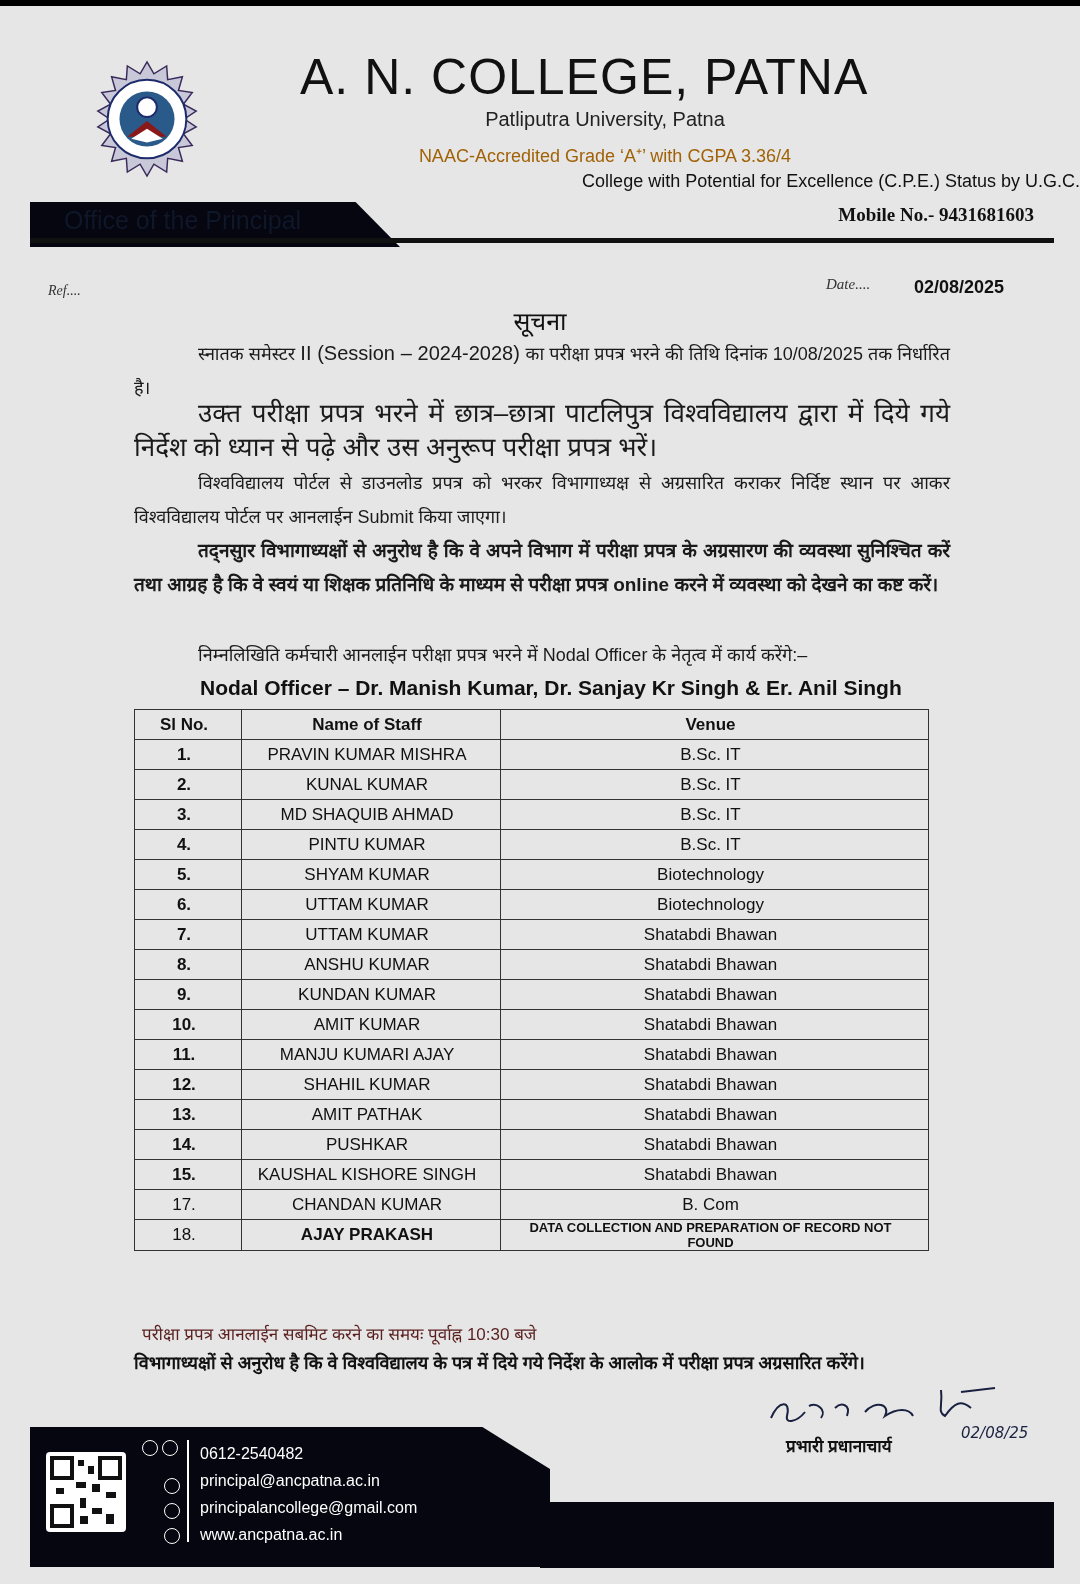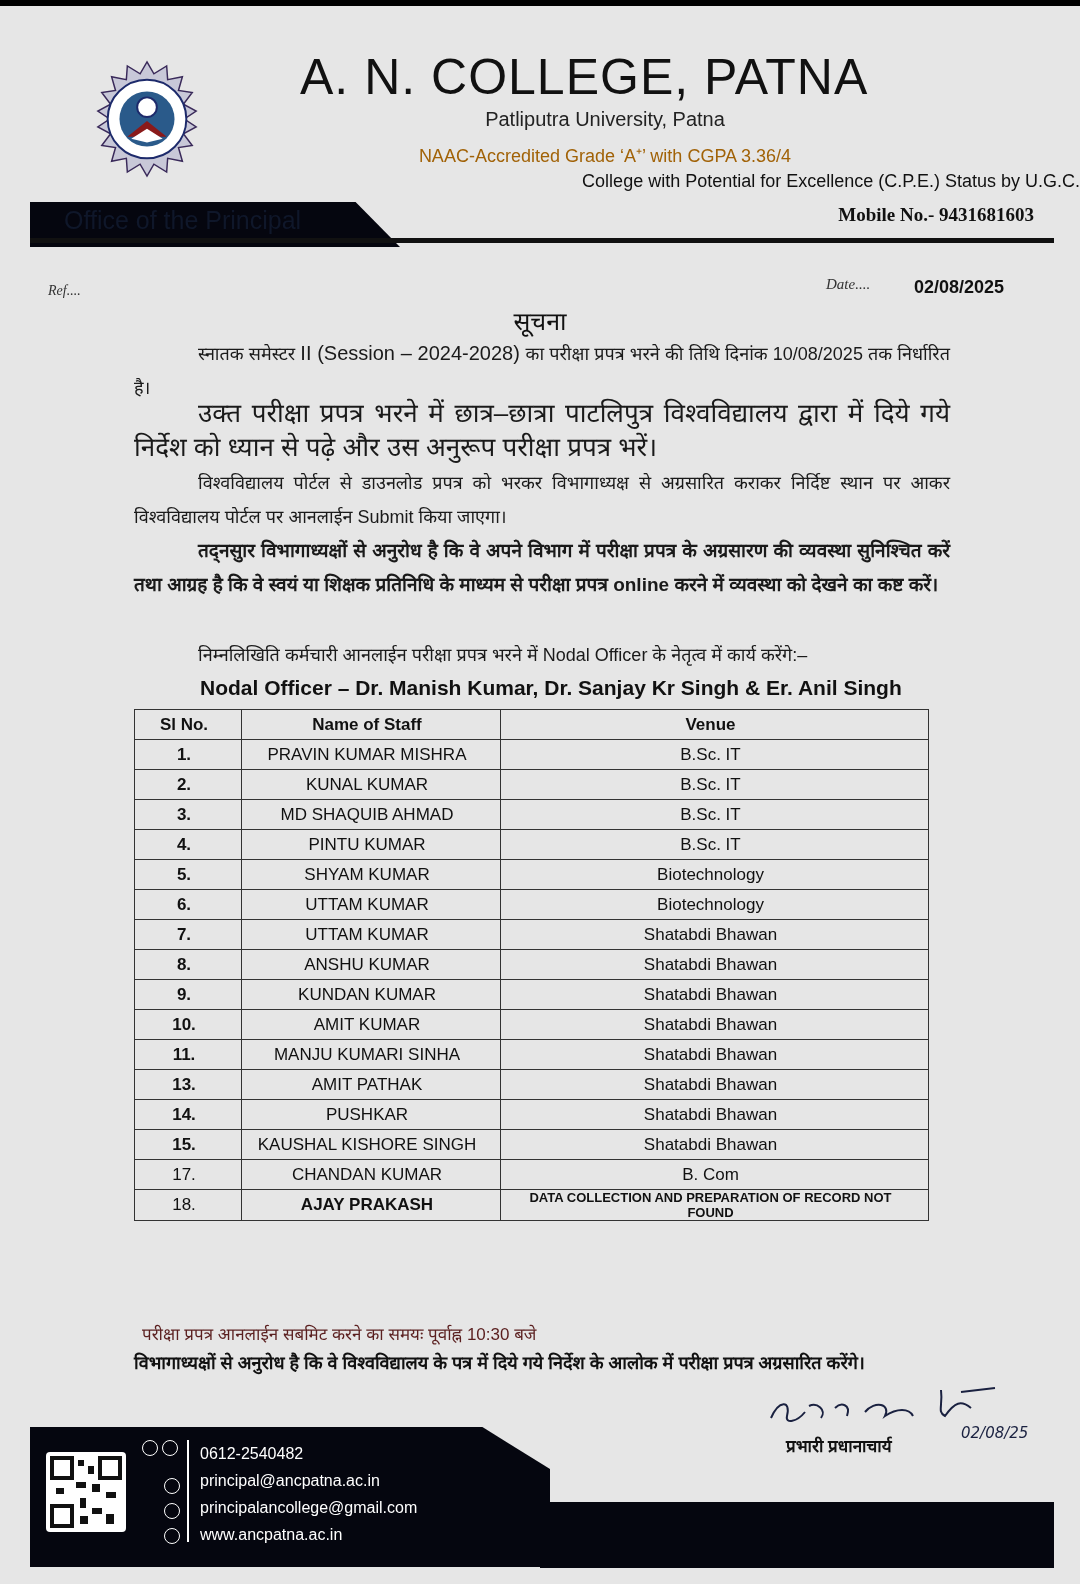--- a/index.html
+++ b/index.html
@@ -163,21 +163,26 @@
         <td class="name">KUNDAN KUMAR</td>
         <td class="venue">Shatabdi Bhawan</td>
       </tr>
       <tr>
         <td class="no">10.</td>
         <td class="name">AMIT KUMAR</td>
         <td class="venue">Shatabdi Bhawan</td>
       </tr>
       <tr>
         <td class="no">11.</td>
-        <td class="name">MANJU KUMARI SINHA</td>
+        <td class="name">MANJU KUMARI AJAY</td>
+        <td class="venue">Shatabdi Bhawan</td>
+      </tr>
+      <tr>
+        <td class="no">12.</td>
+        <td class="name">SHAHIL KUMAR</td>
         <td class="venue">Shatabdi Bhawan</td>
       </tr>
       <tr>
         <td class="no">13.</td>
         <td class="name">AMIT PATHAK</td>
         <td class="venue">Shatabdi Bhawan</td>
       </tr>
       <tr>
         <td class="no">14.</td>
         <td class="name">PUSHKAR</td>

